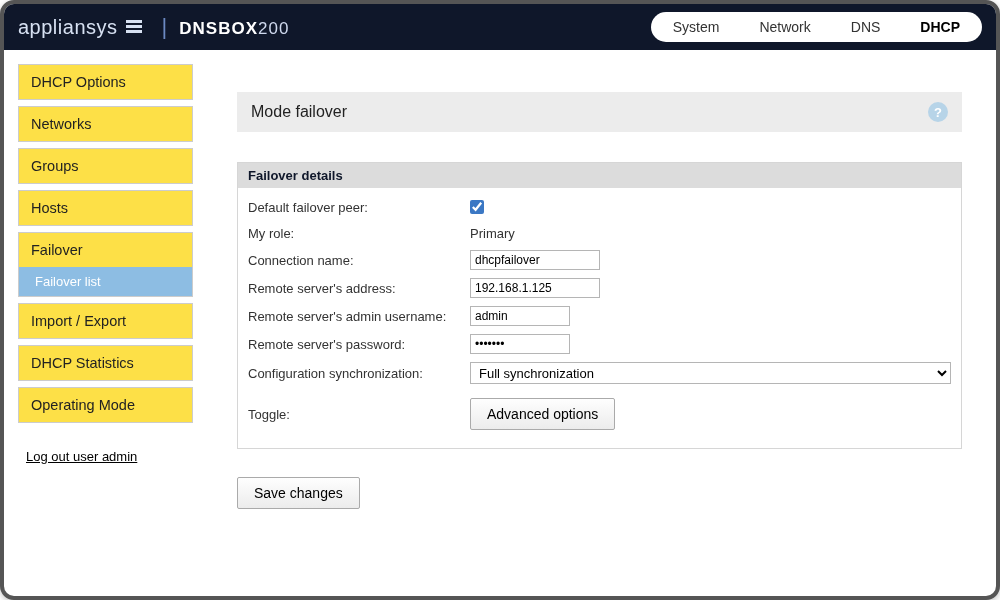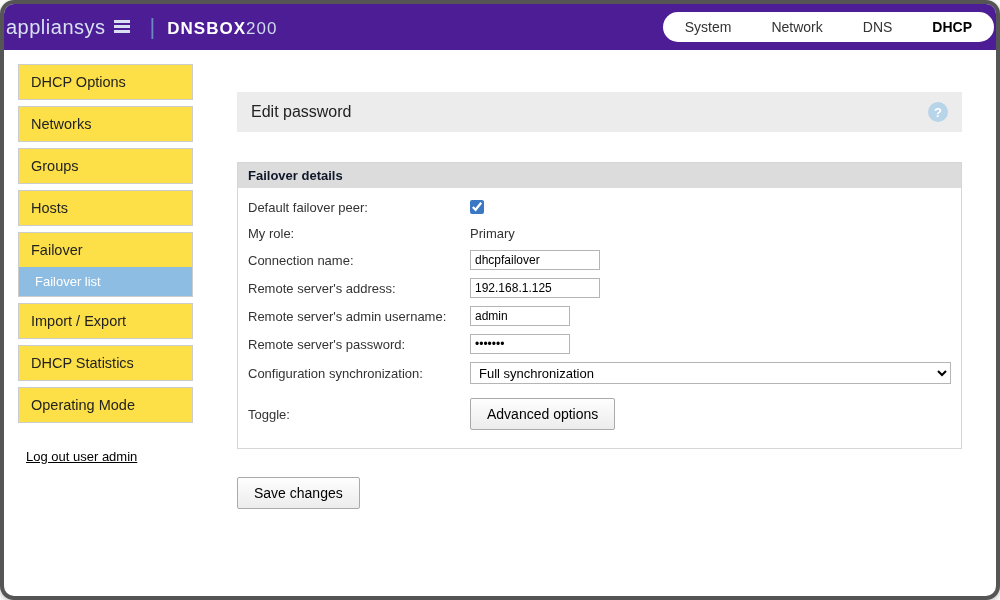--- a/index.html
+++ b/index.html
@@ -14,24 +14,24 @@
   height: 600px;
   border: 4px solid #555;
   border-radius: 14px;
   overflow: hidden;
   background: #fff;
   position: relative;
   box-shadow: 0 2px 6px rgba(0,0,0,.25);
 }
 .topbar {
   height: 46px;
-  background: #4c1d95;
-  display: flex;
-  align-items: center;
-  padding: 0 2px;
+  background: #0f172a;
+  display: flex;
+  align-items: center;
+  padding: 0 14px;
   color: #fff;
 }
 .brand {
   display: flex;
   align-items: baseline;
   gap: 6px;
 }
 .brand-logo {
   font-size: 20px;
   letter-spacing: 0.5px;
@@ -248,21 +248,21 @@
       <div class="item">DHCP Statistics</div>
       <div class="item">Operating Mode</div>
       <div class="logout">
         <a>Log out user admin</a>
       </div>
     </aside>
 
     <main class="main">
 
       <div class="panel-header">
-        <span>Edit password</span>
+        <span>Mode failover</span>
         <span class="help-icon">?</span>
       </div>
 
       <div class="panel-body">
         <div class="section-title">Failover details</div>
         <div class="form">
 
           <div class="form-row">
             <label>Default failover peer:</label>
             <input type="checkbox" checked="" style="">

